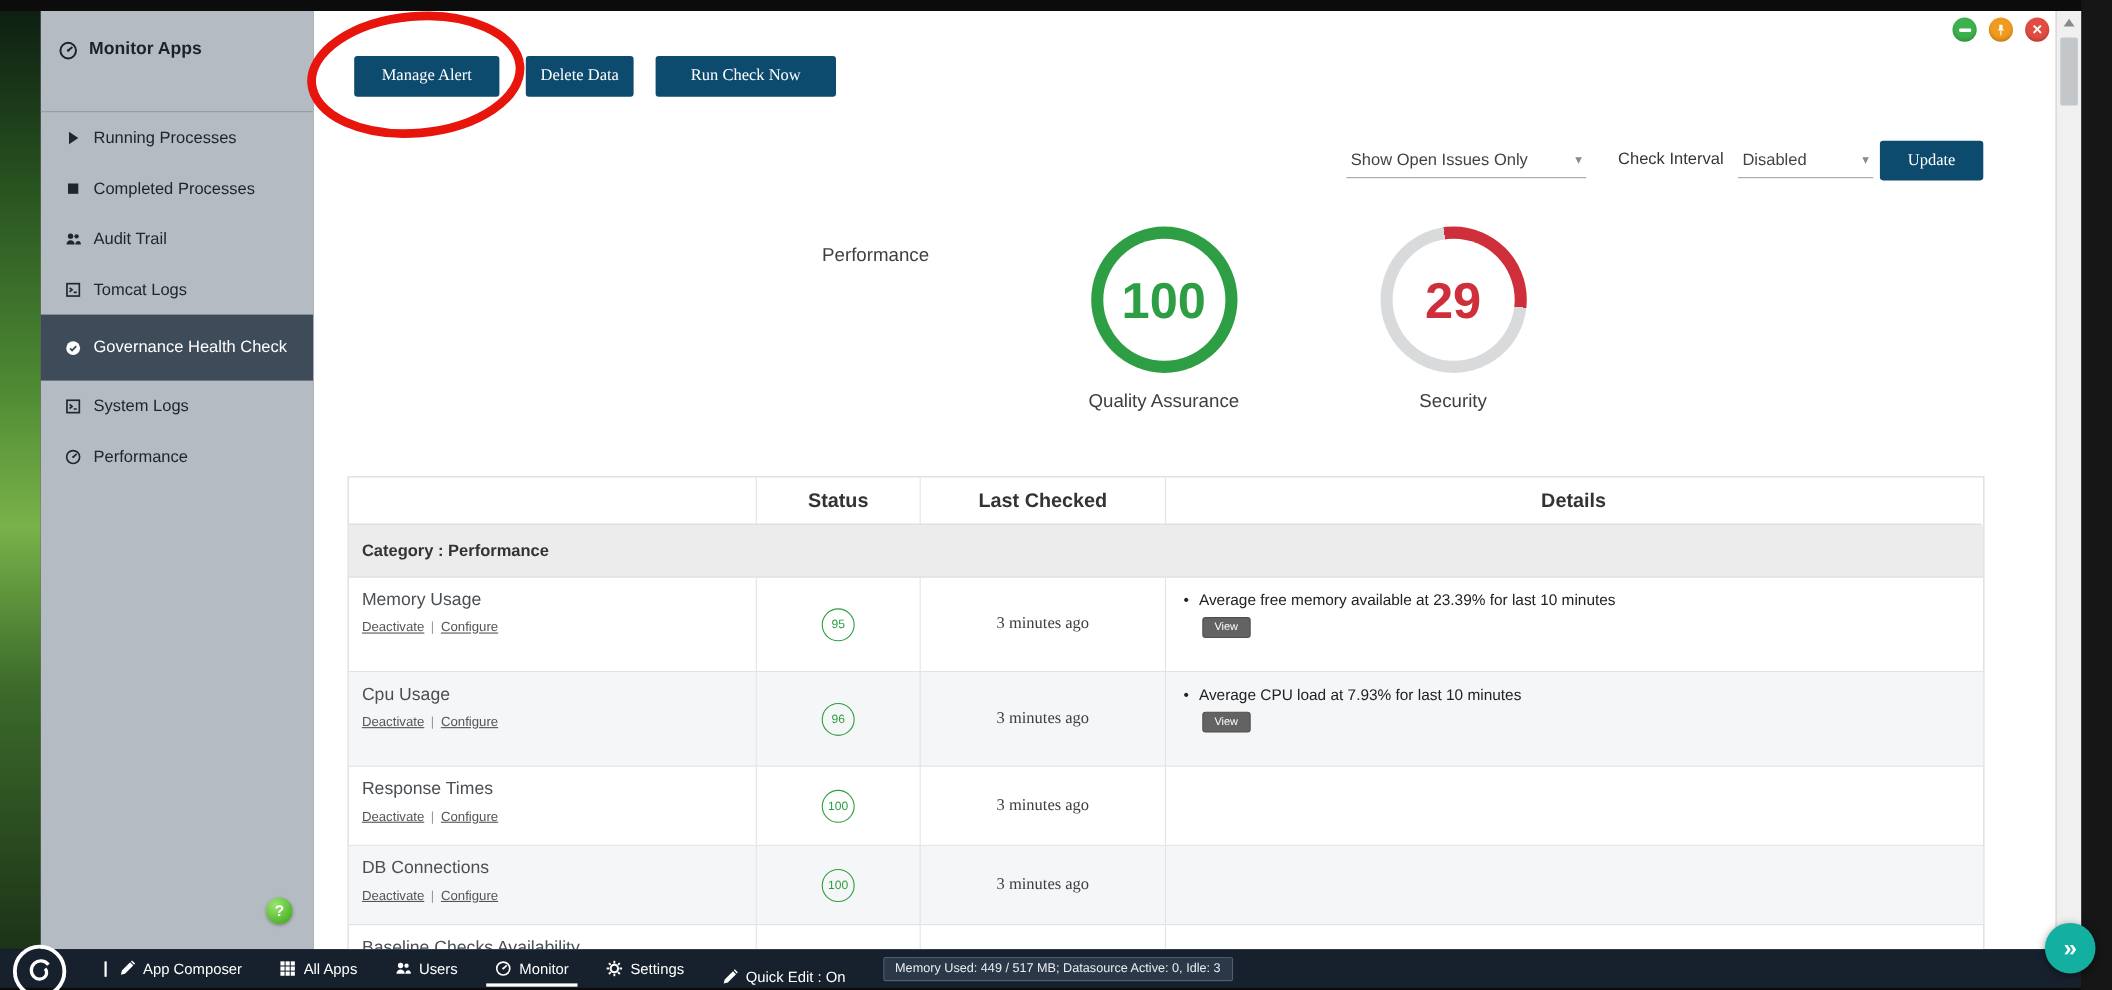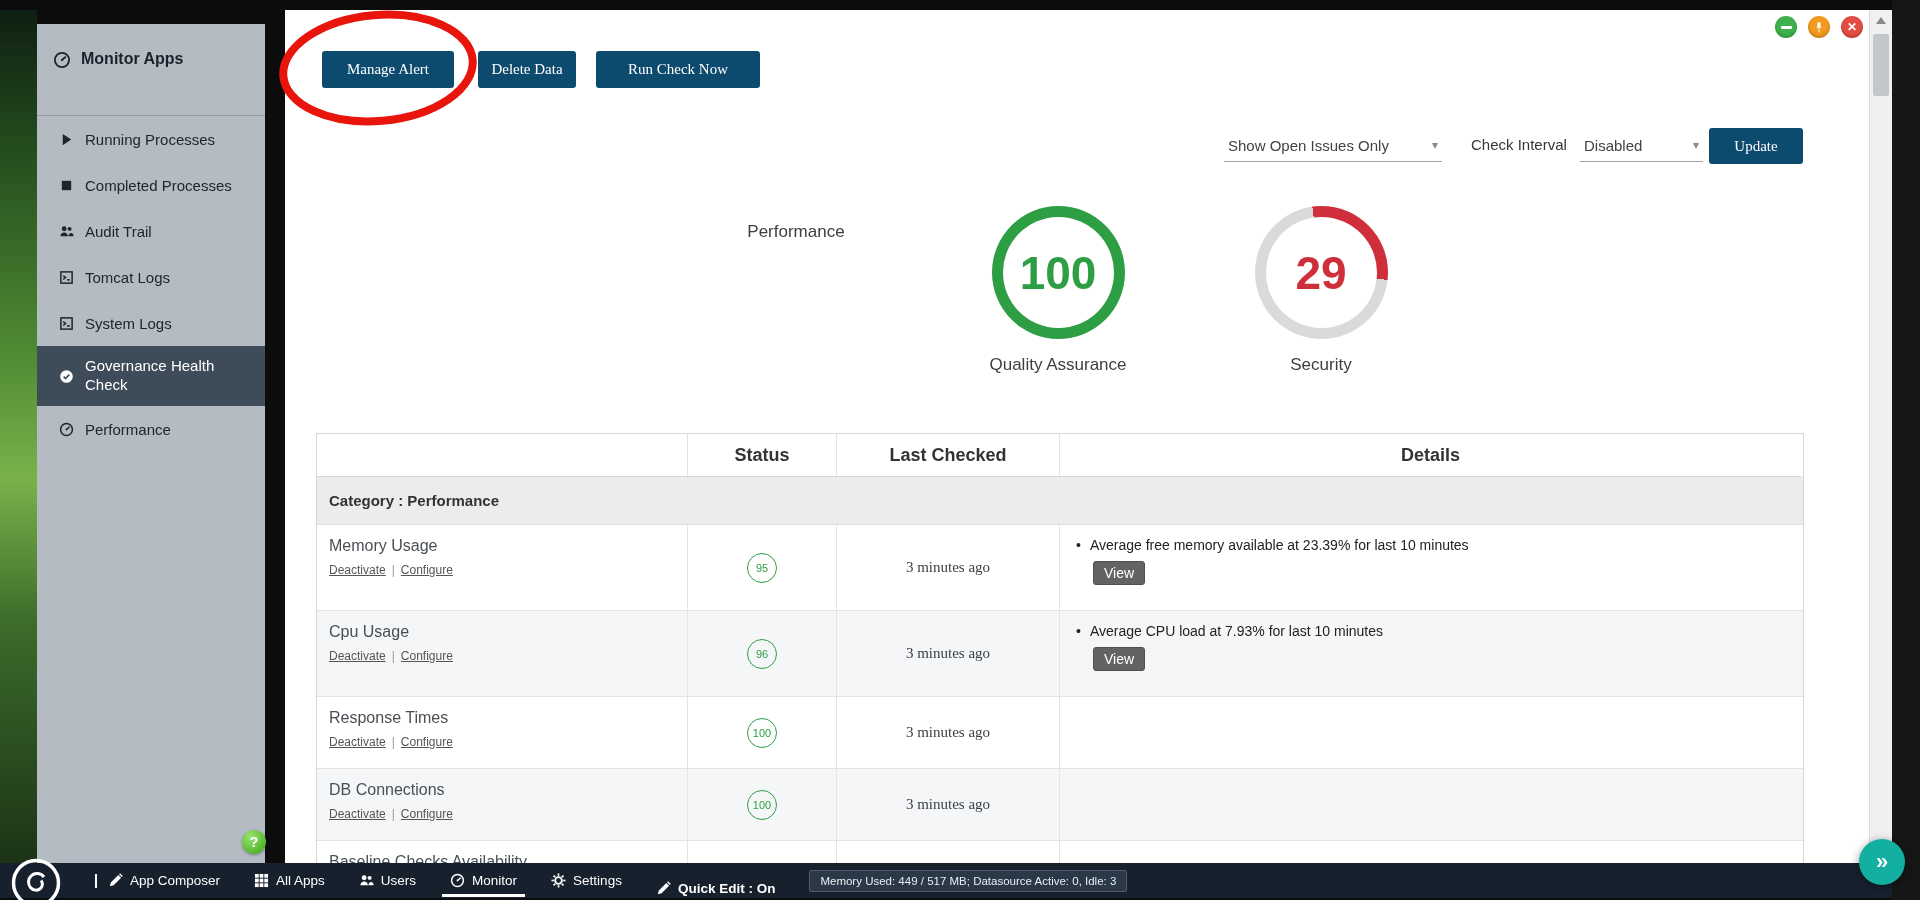--- a/index.html
+++ b/index.html
@@ -13,21 +13,21 @@
 
   
   .wallpaper {
     position:absolute; left:0; top:10px; width:37px; height:853px;
     background:linear-gradient(180deg,#0e1f12 0%,#27511f 18%,#4e8a33 40%,#79b24a 55%,#3c6b2a 72%,#1c3317 100%);
   }
   .right-strip { position:absolute; left:1892px; top:0; width:28px; height:900px; background:#161616; }
 
   
   .sidebar {
-    position:absolute; left:37px; top:24px; width:228px; height:853px;
+    position:absolute; left:37px; top:10px; width:248px; height:853px;
     background:#b5bbc2; color:#20262e;
   }
   .side-header {
     height:92px; padding:26px 0 0 16px; display:flex; gap:10px; align-items:flex-start;
     font-weight:bold; font-size:16px; color:#1b222b;
     border-bottom:1px solid #969da5;
   }
   .side-header svg { width:18px; height:18px; margin-top:1px; }
   .side-item {
     height:46px; display:flex; align-items:center; gap:11px; padding-left:22px;
@@ -124,21 +124,21 @@
   .act-sep { color:#999; margin:0 6px; }
   .cell-status { display:flex; align-items:center; justify-content:center; }
   .badge {
     width:30px; height:30px; border:1px solid #2e9e44; border-radius:50%;
     color:#2e9e44; font-size:11px; display:flex; align-items:center; justify-content:center;
   }
   .cell-checked { display:flex; align-items:center; justify-content:center; font-size:15px; color:#3c4043;font-family:Liberation Serif, serif; }
   .cell-details { padding:12px 16px; }
   .detail-line { font-size:14px; color:#222; display:flex; gap:9px; }
   .view-btn {
-    margin:8px 0 0 17px; background:#636363; color:#fff; font-size:14px;
+    margin:8px 0 0 17px; background:#636363; color:#fff; font-size:10px;
     padding:3px 10px; border:1px solid #4f4f4f; border-radius:3px; cursor:pointer; font-family:inherit;
   }
 
   
   .scrollbar {
     position:absolute; left:1869px; top:10px; width:23px; height:853px;
     background:#f0f0f0; border-left:1px solid #dcdcdc;
   }
   .sb-arrow { position:absolute; left:0; width:100%; height:20px; display:flex; align-items:center; justify-content:center; cursor:pointer; }
   .sb-up { top:0; } .sb-down { bottom:0; }
@@ -151,21 +151,21 @@
     position:absolute; left:0; top:863px; width:1892px; height:35px;
     background:#17212d; color:#fff; display:flex; align-items:center;
     padding-left:95px; gap:34px; font-size:13.5px;
   }
   .bar-item { position:relative; display:flex; align-items:center; gap:7px; cursor:pointer; white-space:nowrap; }
   .bar-item svg { width:15px; height:15px; }
   .bar-item.active::after {
     content:''; position:absolute; left:-8px; right:-8px; bottom:-9px; height:3px; background:#fff;
   }
   .bar-divider { width:2px; height:14px; background:#fff; margin-right:4px; }
-  .quick-edit { font-weight:bold;margin-top:16px; }
+  .quick-edit { font-weight:normal;margin-top:16px; }
   .mem-badge {
     background:#2a3847; border:1px solid #4a5d72; border-radius:2px;
     padding:4px 10px; font-size:11.5px; color:#e8edf2; cursor:default;
   }
   .logo {
     position:absolute; left:10px; top:857px; width:52px; height:52px; z-index:5;
   }
 
   
   .fab {
@@ -216,34 +216,34 @@
     <span>Audit Trail</span>
   </div>
   <div class="side-item">
     <svg viewBox="0 0 16 16" fill="none" stroke="currentColor" stroke-width="1.6">
       <rect x="2" y="2" width="12" height="12"></rect>
         <path d="M4.5 6l2.5 2-2.5 2"></path>
         <path d="M8.5 10.5h3"></path>
     </svg>
     <span>Tomcat Logs</span>
   </div>
+  <div class="side-item active">
+    <svg viewBox="0 0 16 16">
+      <circle cx="8" cy="8" r="6.7" fill="currentColor"></circle>
+      <path d="M5 8.2l2 2 4-4.2" fill="none" stroke="#3e4b58" stroke-width="1.7"></path>
+    </svg>
+    <span>Governance Health Check</span>
+  </div>
   <div class="side-item">
     <svg viewBox="0 0 16 16" fill="none" stroke="currentColor" stroke-width="1.6">
       <rect x="2" y="2" width="12" height="12"></rect>
         <path d="M4.5 6l2.5 2-2.5 2"></path>
         <path d="M8.5 10.5h3"></path>
     </svg>
     <span>System Logs</span>
-  </div>
-  <div class="side-item active">
-    <svg viewBox="0 0 16 16">
-      <circle cx="8" cy="8" r="6.7" fill="currentColor"></circle>
-      <path d="M5 8.2l2 2 4-4.2" fill="none" stroke="#3e4b58" stroke-width="1.7"></path>
-    </svg>
-    <span>Governance Health Check</span>
   </div>
   <div class="side-item">
     <svg viewBox="0 0 16 16" fill="none" stroke="currentColor" stroke-width="1.6">
       <circle cx="8" cy="8" r="6.3"></circle>
         <path d="M8 8l3.4-3"></path>
         <circle cx="8" cy="8" r="1" fill="currentColor" stroke="none"></circle>
     </svg>
     <span>Performance</span>
   </div>
 

